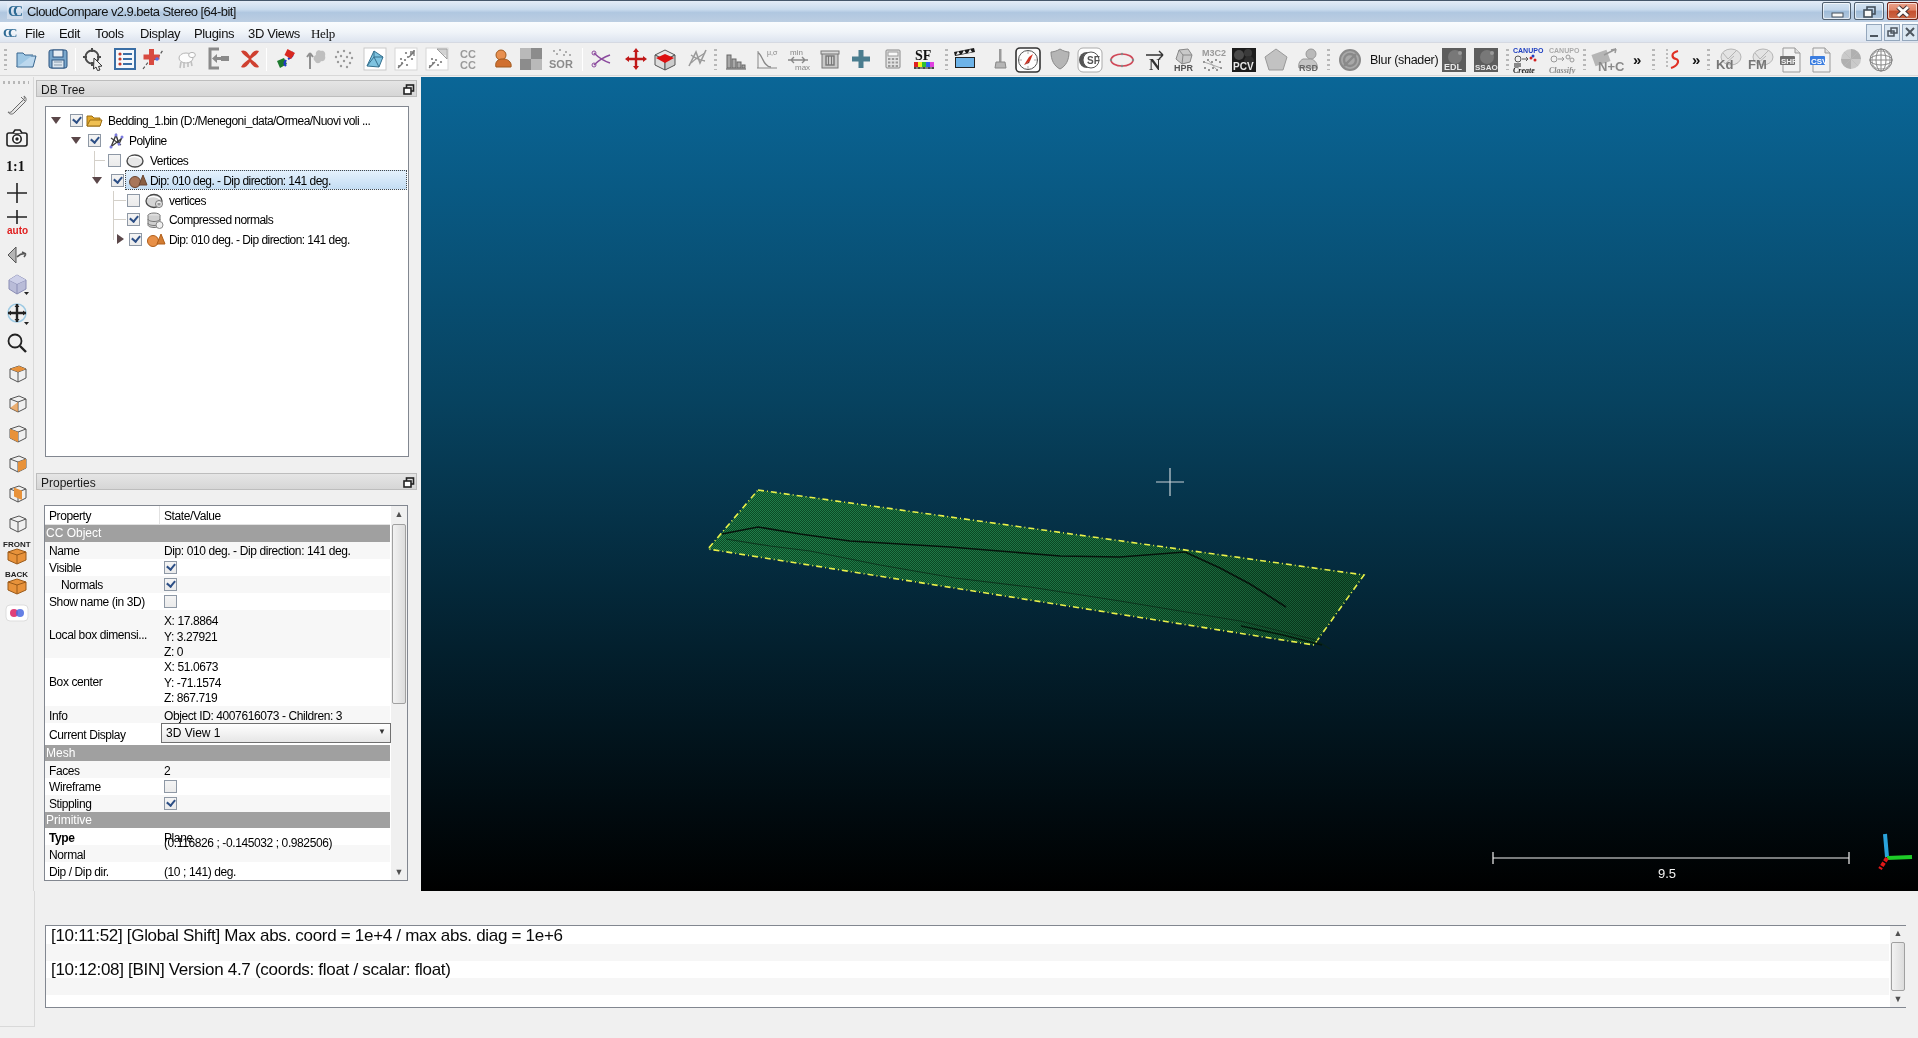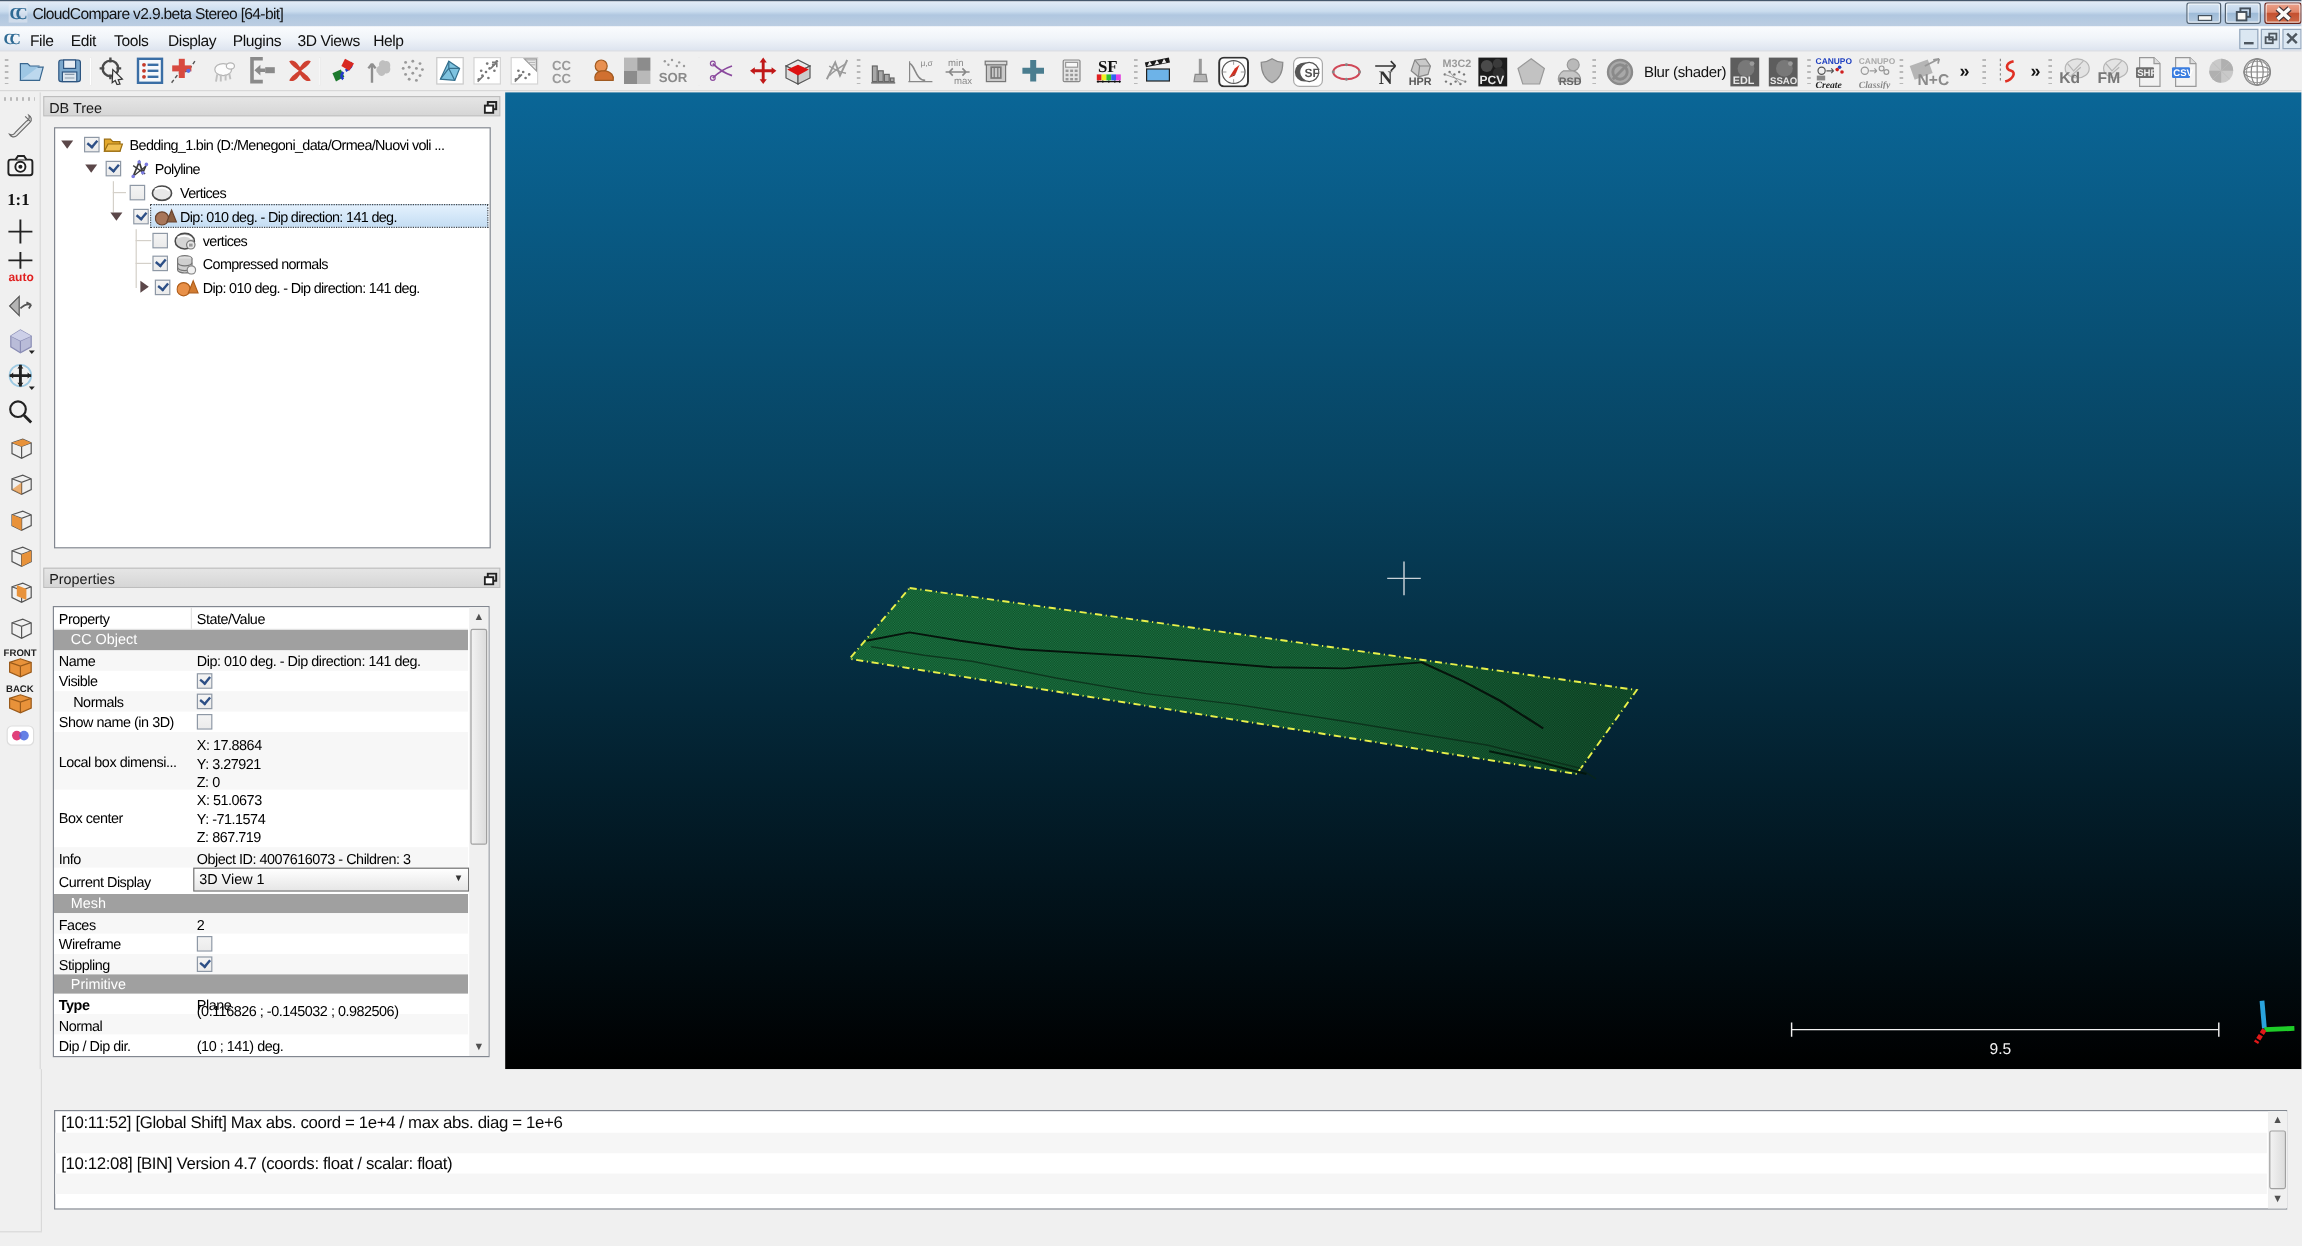--- a/index.html
+++ b/index.html
@@ -51,37 +51,37 @@
   .chk.c::after { content:""; position:absolute; left:2px; top:1px; width:6px; height:4px;
     border-left:2px solid #2d4f86; border-bottom:2px solid #2d4f86; transform:rotate(-50deg); }
   .arr { position:absolute; width:0; height:0; }
   .arr.down { border-left:5px solid transparent; border-right:5px solid transparent; border-top:7px solid #5b4749; }
   .arr.right { border-top:5px solid transparent; border-bottom:5px solid transparent; border-left:7px solid #5b4749; }
 
   
   #propbox { left:9px; top:428px; width:364px; height:376px; background:#ffffff; border:1px solid #828790; font-size:12px; }
   .pcell1 { position:absolute; left:4px; color:#000; white-space:nowrap; letter-spacing:-0.4px; }
   .pcell2 { position:absolute; left:119px; color:#000; white-space:nowrap; letter-spacing:-0.4px; }
-  .psec { position:absolute; left:0; width:345px; background:#a0a0a0; color:#fff; padding-left:14px; }
+  .psec { position:absolute; left:0; width:345px; background:#a0a0a0; color:#fff; padding-left:1px; }
 
   
   .sbtrack { position:absolute; background:#f0f0f0; }
   .sbthumb { position:absolute; background:linear-gradient(90deg,#f2f2f2,#dcdcdc); border:1px solid #a0a0a0; border-radius:2px; }
   .sbarrow { position:absolute; font-size:9px; color:#505050; text-align:center; }
 
   
   #view3d { left:421px; top:77px; width:1497px; height:814px;
     background:linear-gradient(180deg,#0a6697 0%,#07425f 40%,#03202e 70%,#000000 100%); }
 
   
   #consoledock { left:0px; top:891px; width:1918px; height:118px; background:#f0f0f0; }
   #consolehead { position:absolute; left:36px; top:3px; width:1880px; height:17px;
     background:linear-gradient(180deg,#e5e5e5,#d6d6d6); border:1px solid #bdbdbd; font-size:12px; color:#1a1a1a; }
   #consolebox { position:absolute; left:45px; top:34px; width:1861px; height:83px; background:#fff; border:1px solid #828790; }
-  .clog { position:absolute; left:5px; height:17px; font-size:14px; letter-spacing:-0.3px; color:#0a0a0a; white-space:nowrap; line-height:17px; }
+  .clog { position:absolute; left:5px; height:17px; font-size:17px; letter-spacing:-0.3px; color:#0a0a0a; white-space:nowrap; line-height:17px; }
 
   #statusbar { left:0; top:1009px; width:1918px; height:29px; background:#f0f0f0; }
 </style>
 </head>
 <body>
 <div class="abs" id="titlebar"></div>
 <svg class="abs" style="left:7px;top:3px;" width="16" height="16" viewBox="0 0 16 16">
   <rect x="0" y="0" width="16" height="16" fill="#e9eef5" opacity="0.5"></rect>
   <text x="1" y="13" font-family="Liberation Serif" font-size="14" font-weight="bold" fill="#2e6a94">C</text>
   <text x="6" y="13" font-family="Liberation Serif" font-size="14" font-weight="bold" fill="#2e6a94">C</text>
@@ -111,21 +111,21 @@
 <svg class="abs" style="left:3px;top:25px;" width="15" height="15" viewBox="0 0 15 15">
   <text x="0" y="12" font-family="Liberation Serif" font-size="13" font-weight="bold" fill="#2e6a94">C</text>
   <text x="5" y="12" font-family="Liberation Serif" font-size="13" font-weight="bold" fill="#2e6a94">C</text>
 </svg>
 <div class="menuitem" style="left:25px;">File</div>
 <div class="menuitem" style="left:59px;">Edit</div>
 <div class="menuitem" style="left:95px;">Tools</div>
 <div class="menuitem" style="left:140px;">Display</div>
 <div class="menuitem" style="left:194px;">Plugins</div>
 <div class="menuitem" style="left:248px;">3D Views</div>
-<div class="menuitem" style="left:311px;">Help</div>
+<div class="menuitem" style="left:311px;font-family:Liberation Serif, serif;">Help</div>
 <div class="mdibtn" style="left:1866px;top:24px;"><svg width="14" height="15">
       <rect x="3" y="10" width="8" height="2" fill="#4d565f"></rect>
     </svg></div>
 <div class="mdibtn" style="left:1884px;top:24px;"><svg width="14" height="15">
       <rect x="6" y="3" width="6" height="5" fill="none" stroke="#4d565f" stroke-width="1.5"></rect>
       <rect x="3" y="6" width="6" height="5" fill="none" stroke="#4d565f" stroke-width="1.5"></rect>
     </svg></div>
 <div class="mdibtn" style="left:1902px;top:24px;"><svg width="14" height="15">
       <path d="M3 3 L11 11 M11 3 L3 11" stroke="#4d565f" stroke-width="2"></path>
     </svg></div>

